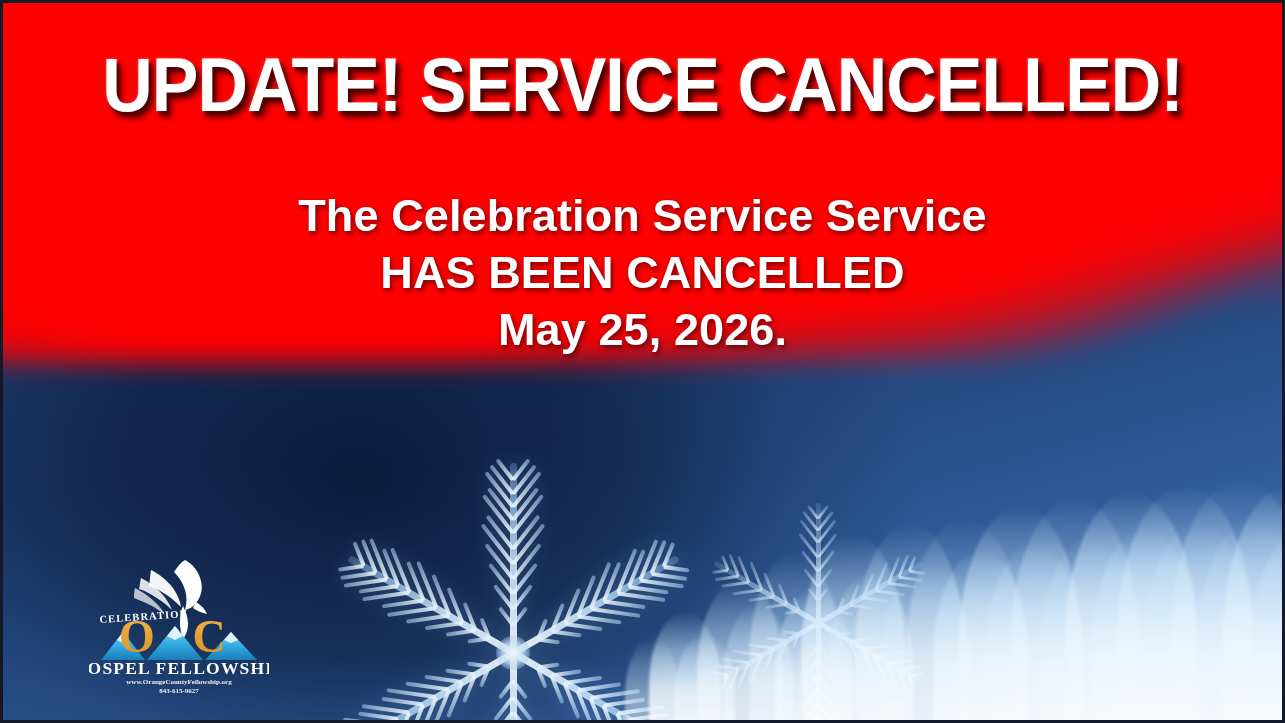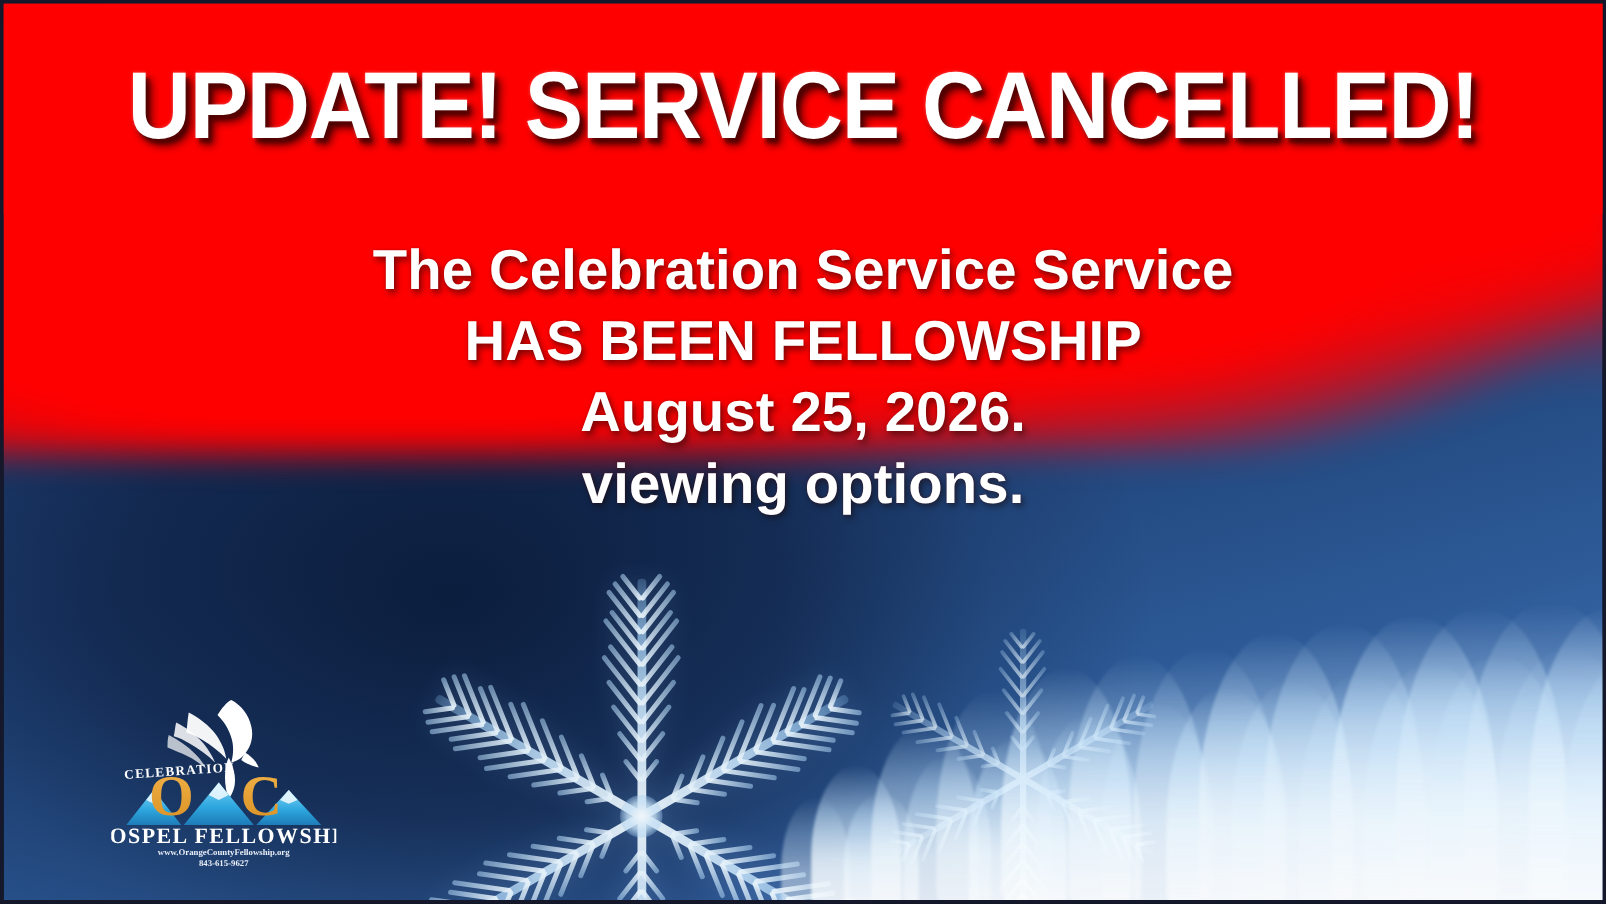--- a/index.html
+++ b/index.html
@@ -436,23 +436,22 @@
 
   <div class="red-solid"></div>
   <div class="red-blob"></div>
 
   <div class="content">
 
     <div class="headline">UPDATE! SERVICE CANCELLED!</div>
 
     <div class="body-copy">
       <span class="line">The Celebration Service Service</span>
-      <span class="line">HAS BEEN FELLOWSHIP</span>
-      <span class="line">August 25, 2026.</span>
-      <span class="line">viewing options.</span>
+      <span class="line">HAS BEEN CANCELLED</span>
+      <span class="line">May 25, 2026.</span>
     </div>
 
     <div class="logo">
       <svg viewBox="0 0 180 145" xmlns="http://www.w3.org/2000/svg" role="img">
         <defs>
           <linearGradient id="mt" x1="0" y1="0" x2="0" y2="1">
             <stop offset="0%" stop-color="#7fd4f5"></stop>
             <stop offset="55%" stop-color="#2fa8e0"></stop>
             <stop offset="100%" stop-color="#1d7cb8"></stop>
           </linearGradient>

